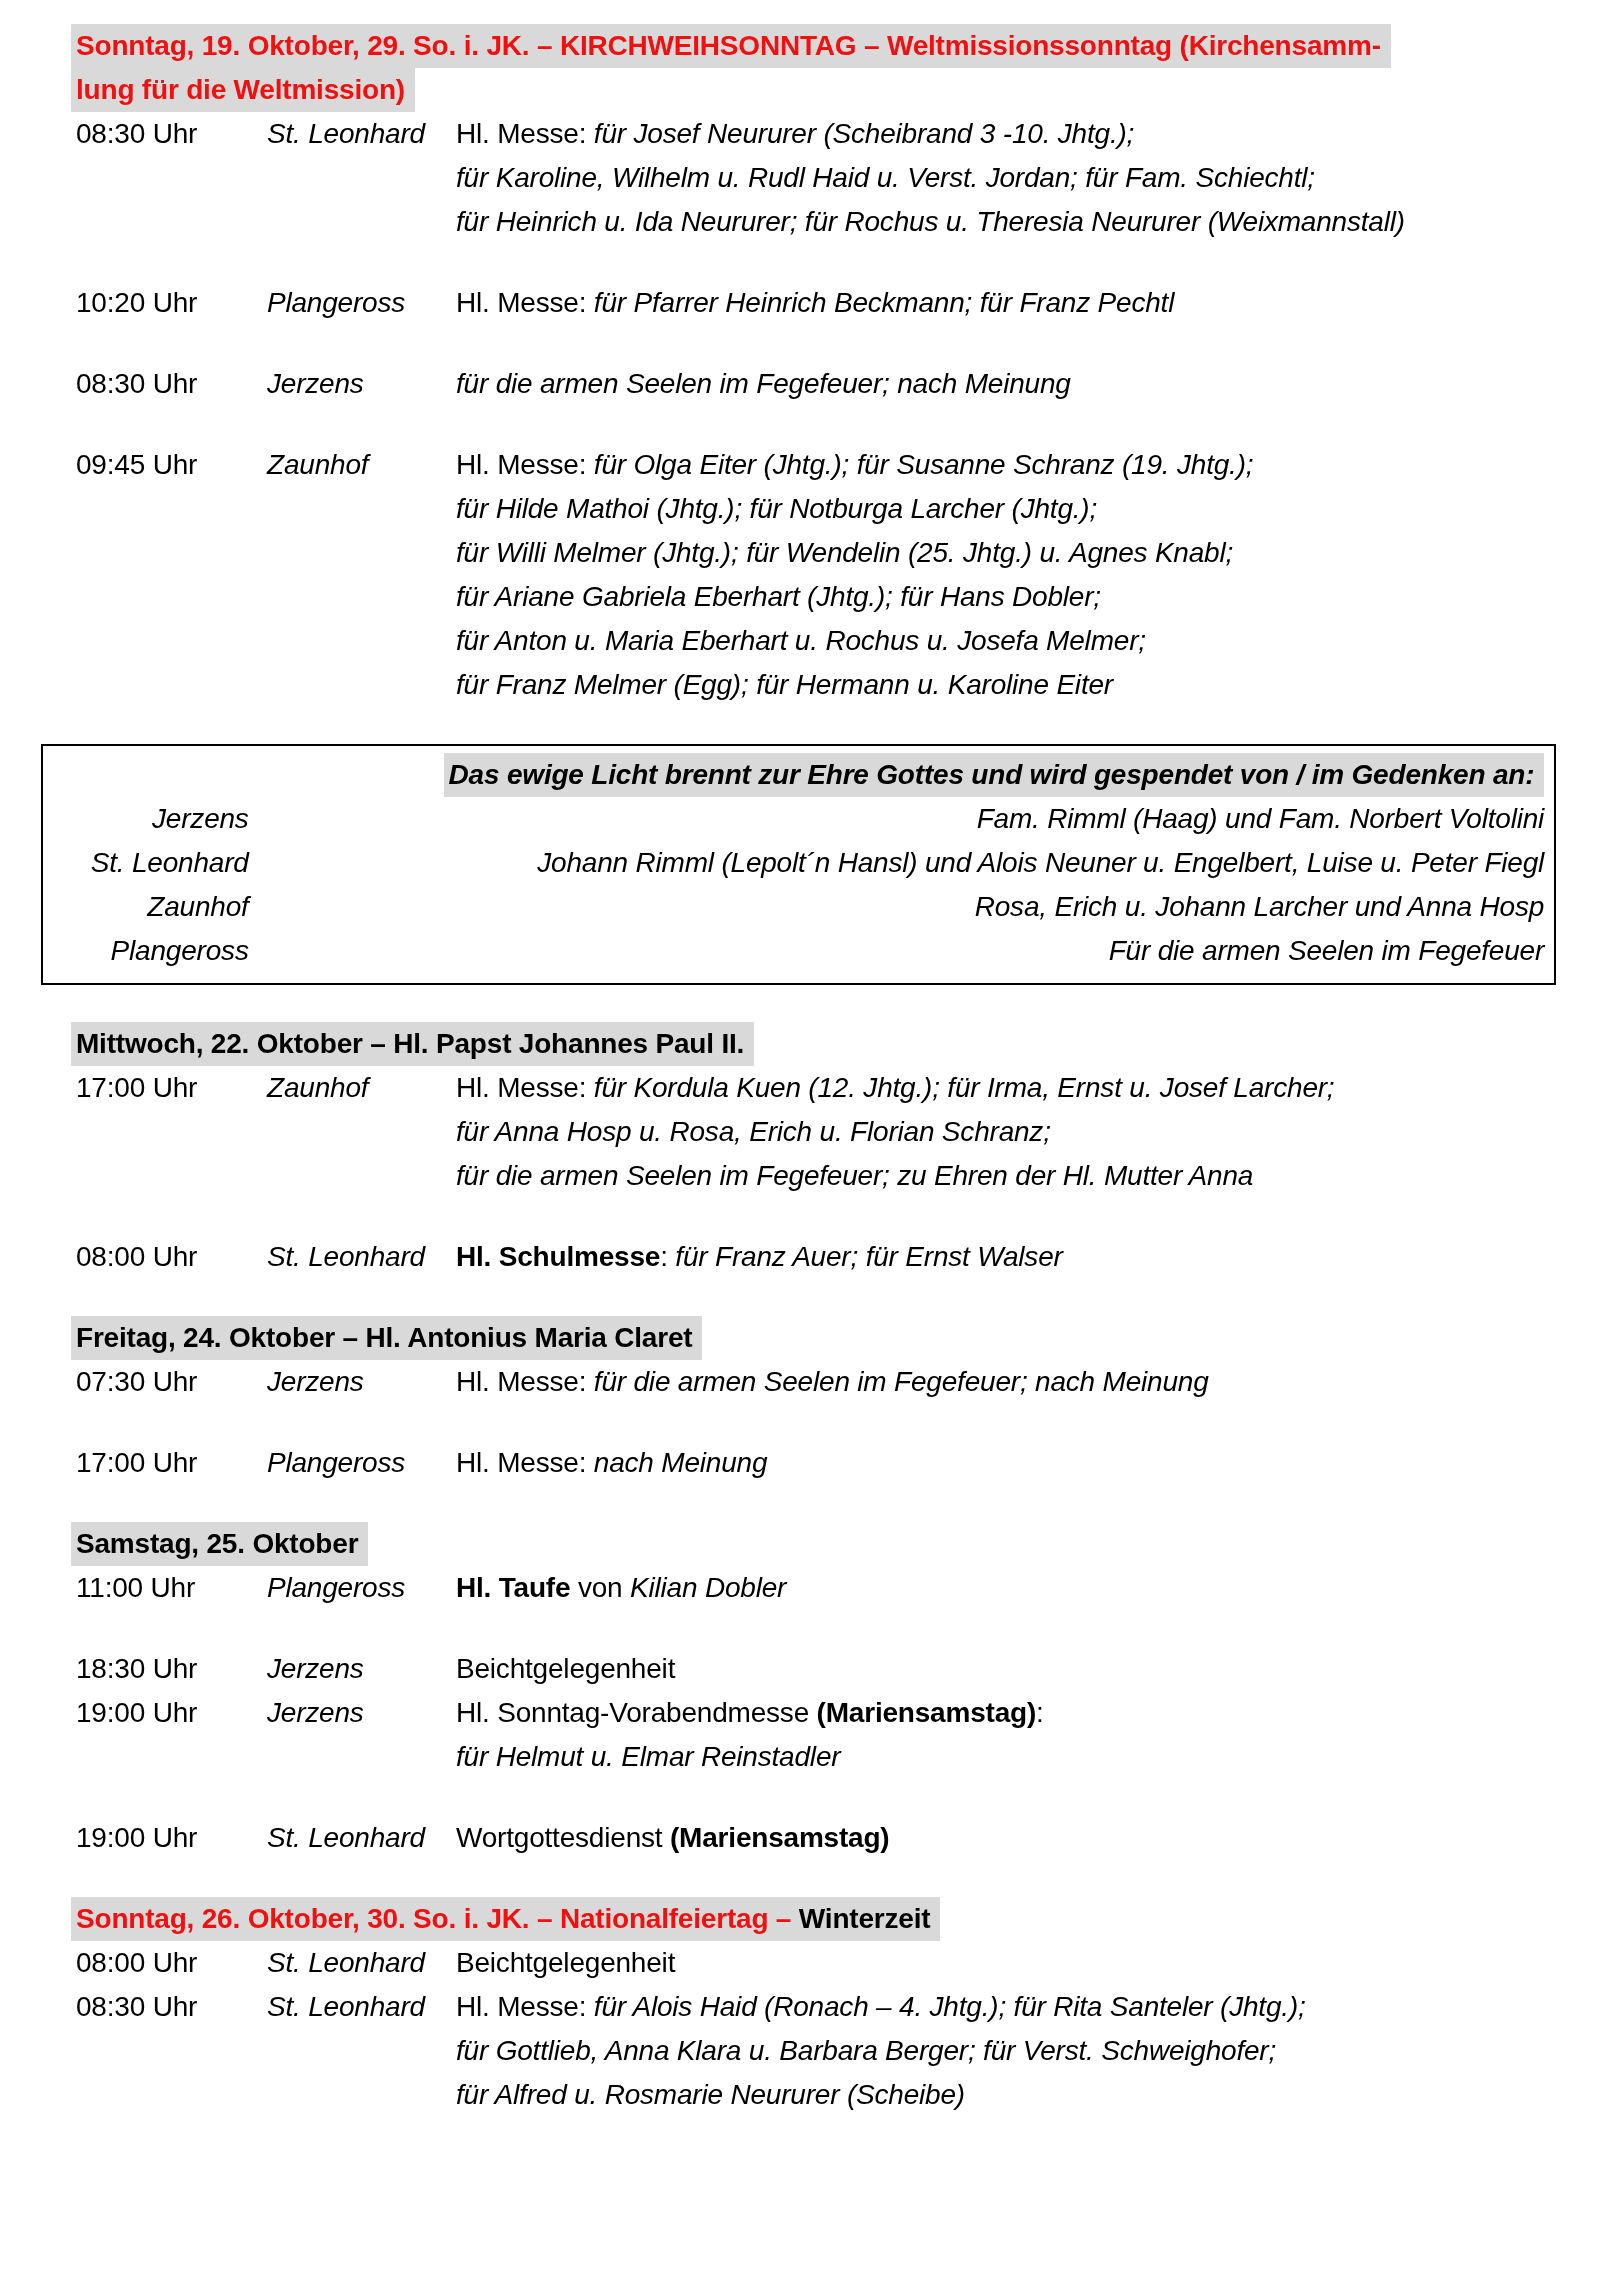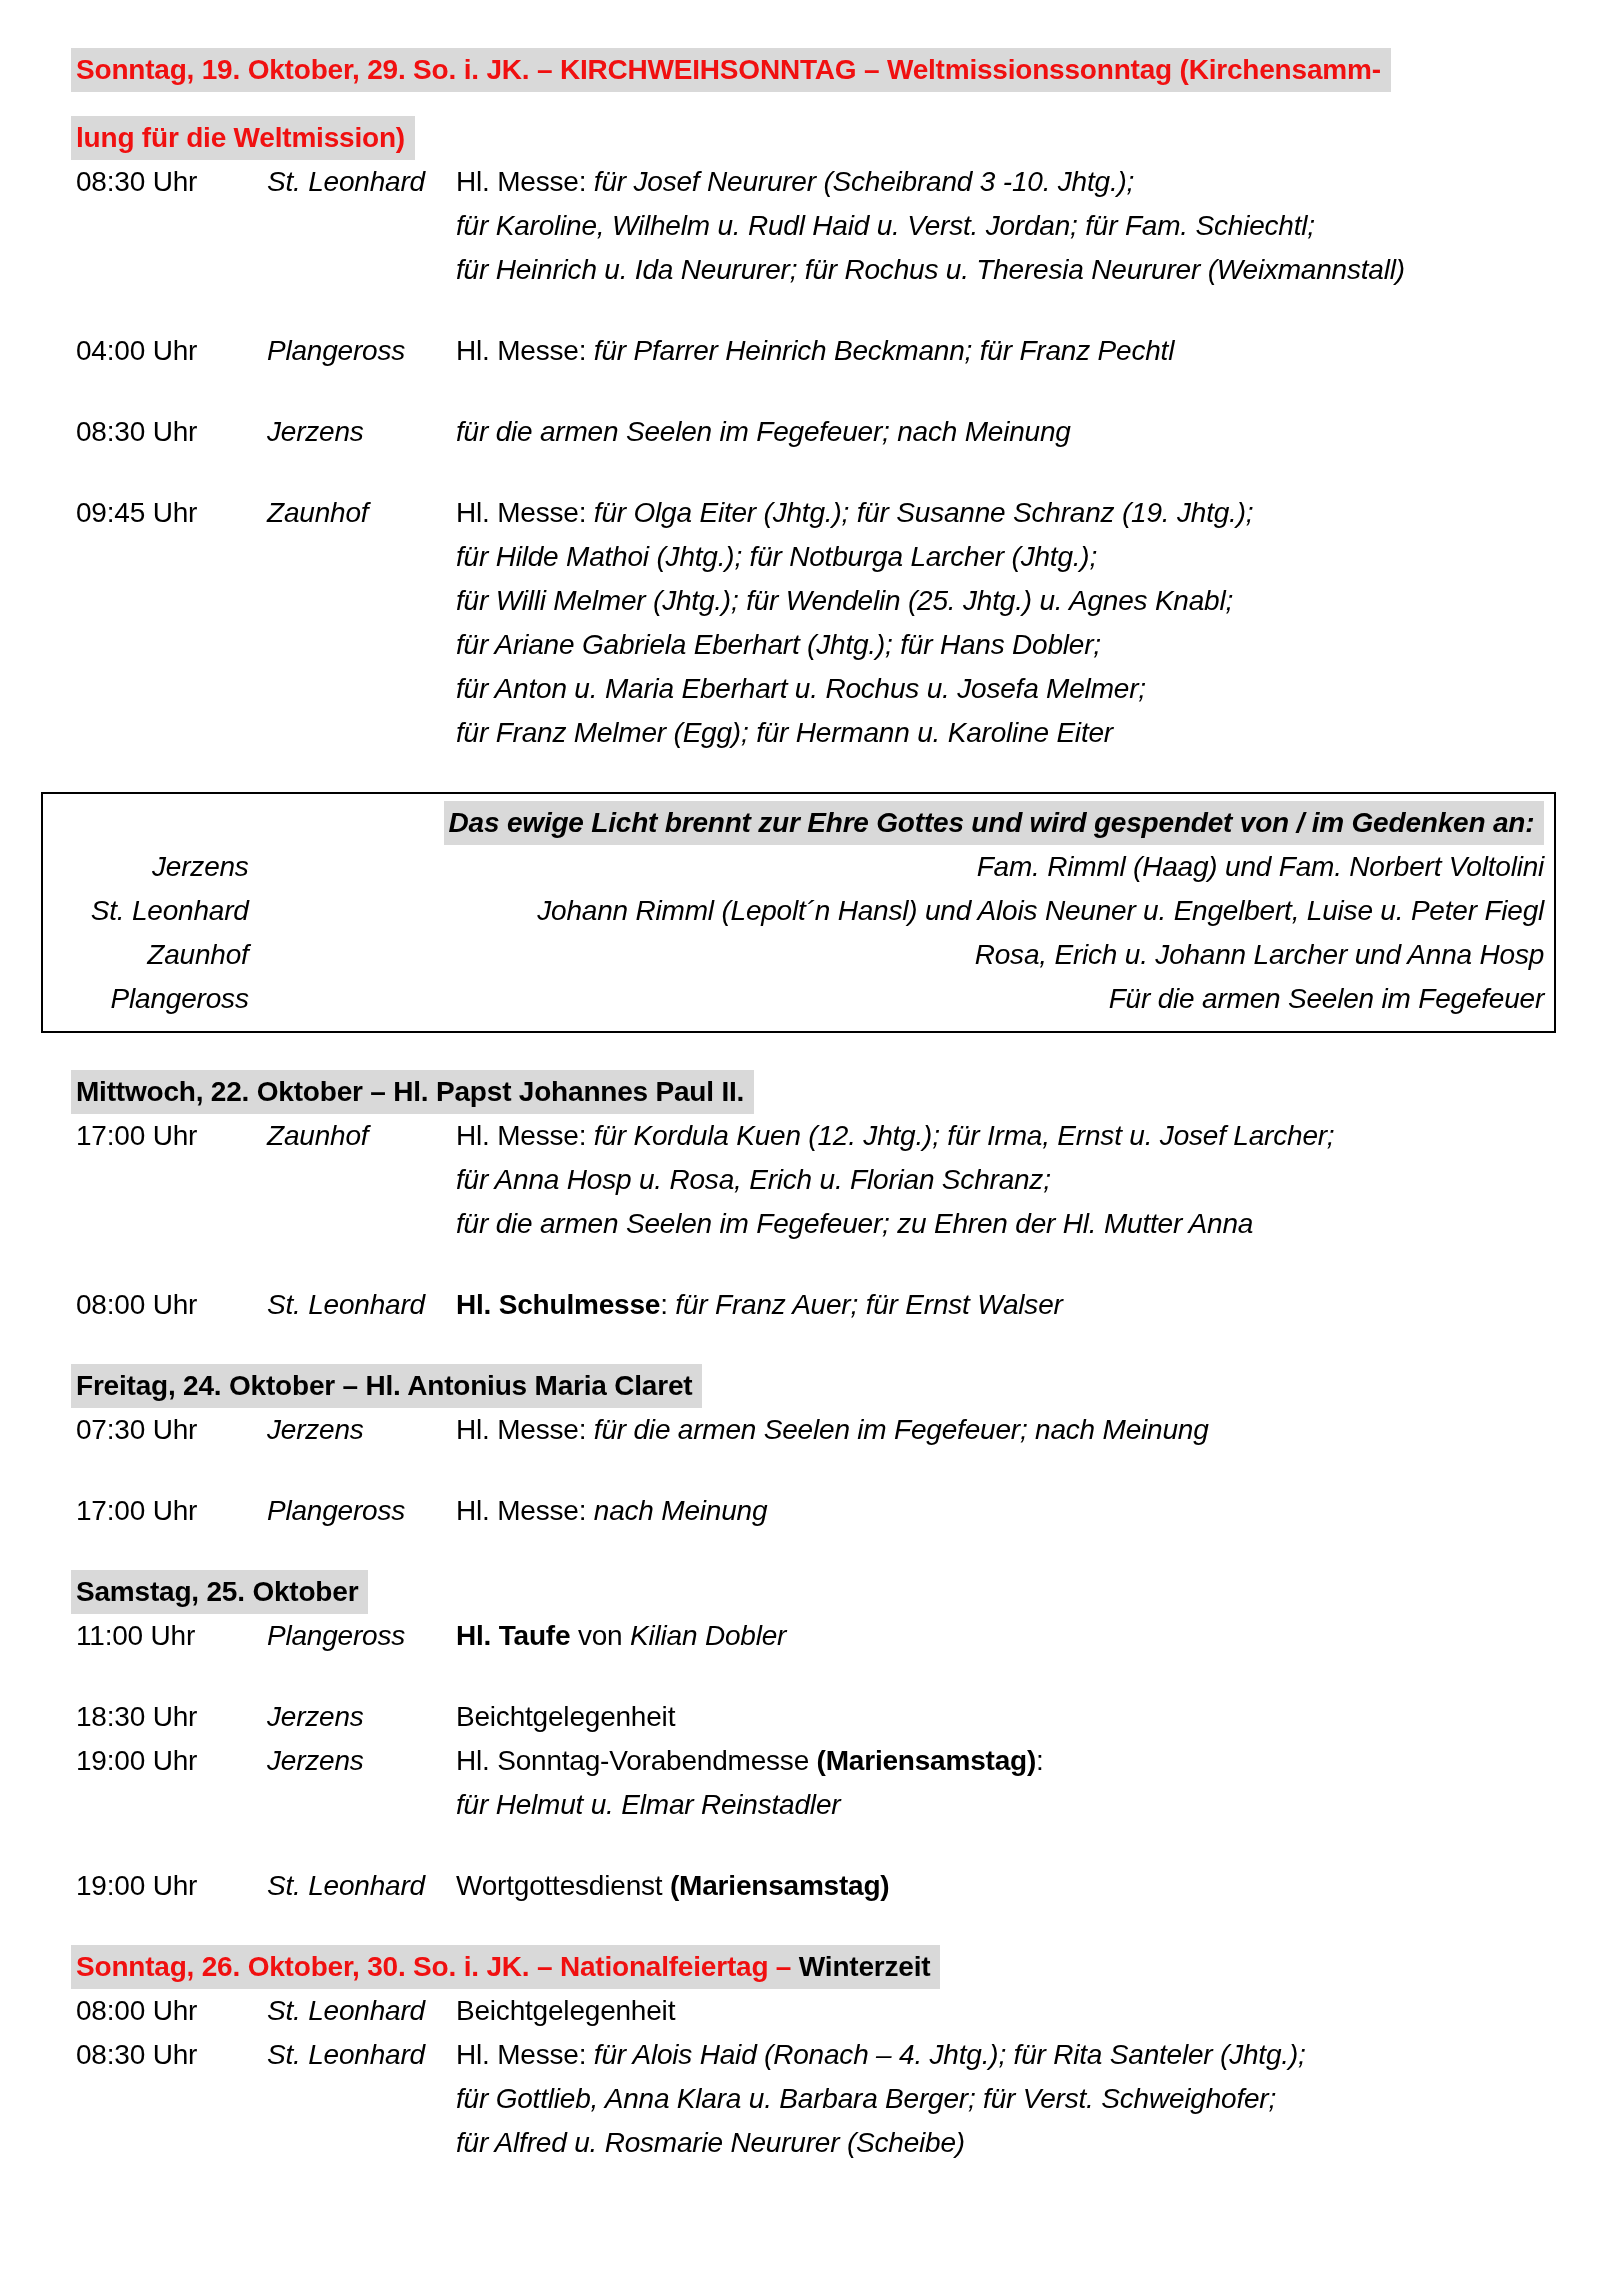--- a/index.html
+++ b/index.html
@@ -25,21 +25,21 @@
   
   .day-header { font-weight: bold; }
   .hline { white-space: nowrap; }
   .hl {
     background: var(--highlight);
     display: inline-block;
     padding: 0 9.8px 0 4.9px;
     margin-left: -4.9px;
     white-space: nowrap;
   }
-  .red { color: var(--accent); margin-top: 24px; }
+  .red { color: var(--accent); }
 
   
   .entry {
     display: grid;
     grid-template-columns: 191px 189px 1fr;
     align-items: start;
     margin-bottom: 37px;
   }
   .entry.tight { margin-bottom: 0; }
   .col-time { white-space: nowrap; }
@@ -79,21 +79,21 @@
     <div class="col-time">08:30 Uhr</div>
     <div class="col-loc">St. Leonhard</div>
     <div class="col-desc">
       <div class="line"><span class="t-reg">Hl. Messe: </span><span class="t-ital">für Josef Neururer (Scheibrand 3 -10. Jhtg.);</span></div>
       <div class="line"><span class="t-ital">für Karoline, Wilhelm u. Rudl Haid u. Verst. Jordan; für Fam. Schiechtl;</span></div>
       <div class="line"><span class="t-ital">für Heinrich u. Ida Neururer; für Rochus u. Theresia Neururer (Weixmannstall)</span></div>
     </div>
   </div>
 
   <div class="entry">
-    <div class="col-time">04:00 Uhr</div>
+    <div class="col-time">10:20 Uhr</div>
     <div class="col-loc">Plangeross</div>
     <div class="col-desc">
       <div class="line"><span class="t-reg">Hl. Messe: </span><span class="t-ital">für Pfarrer Heinrich Beckmann; für Franz Pechtl</span></div>
     </div>
   </div>
 
   <div class="entry">
     <div class="col-time">08:30 Uhr</div>
     <div class="col-loc">Jerzens</div>
     <div class="col-desc">

